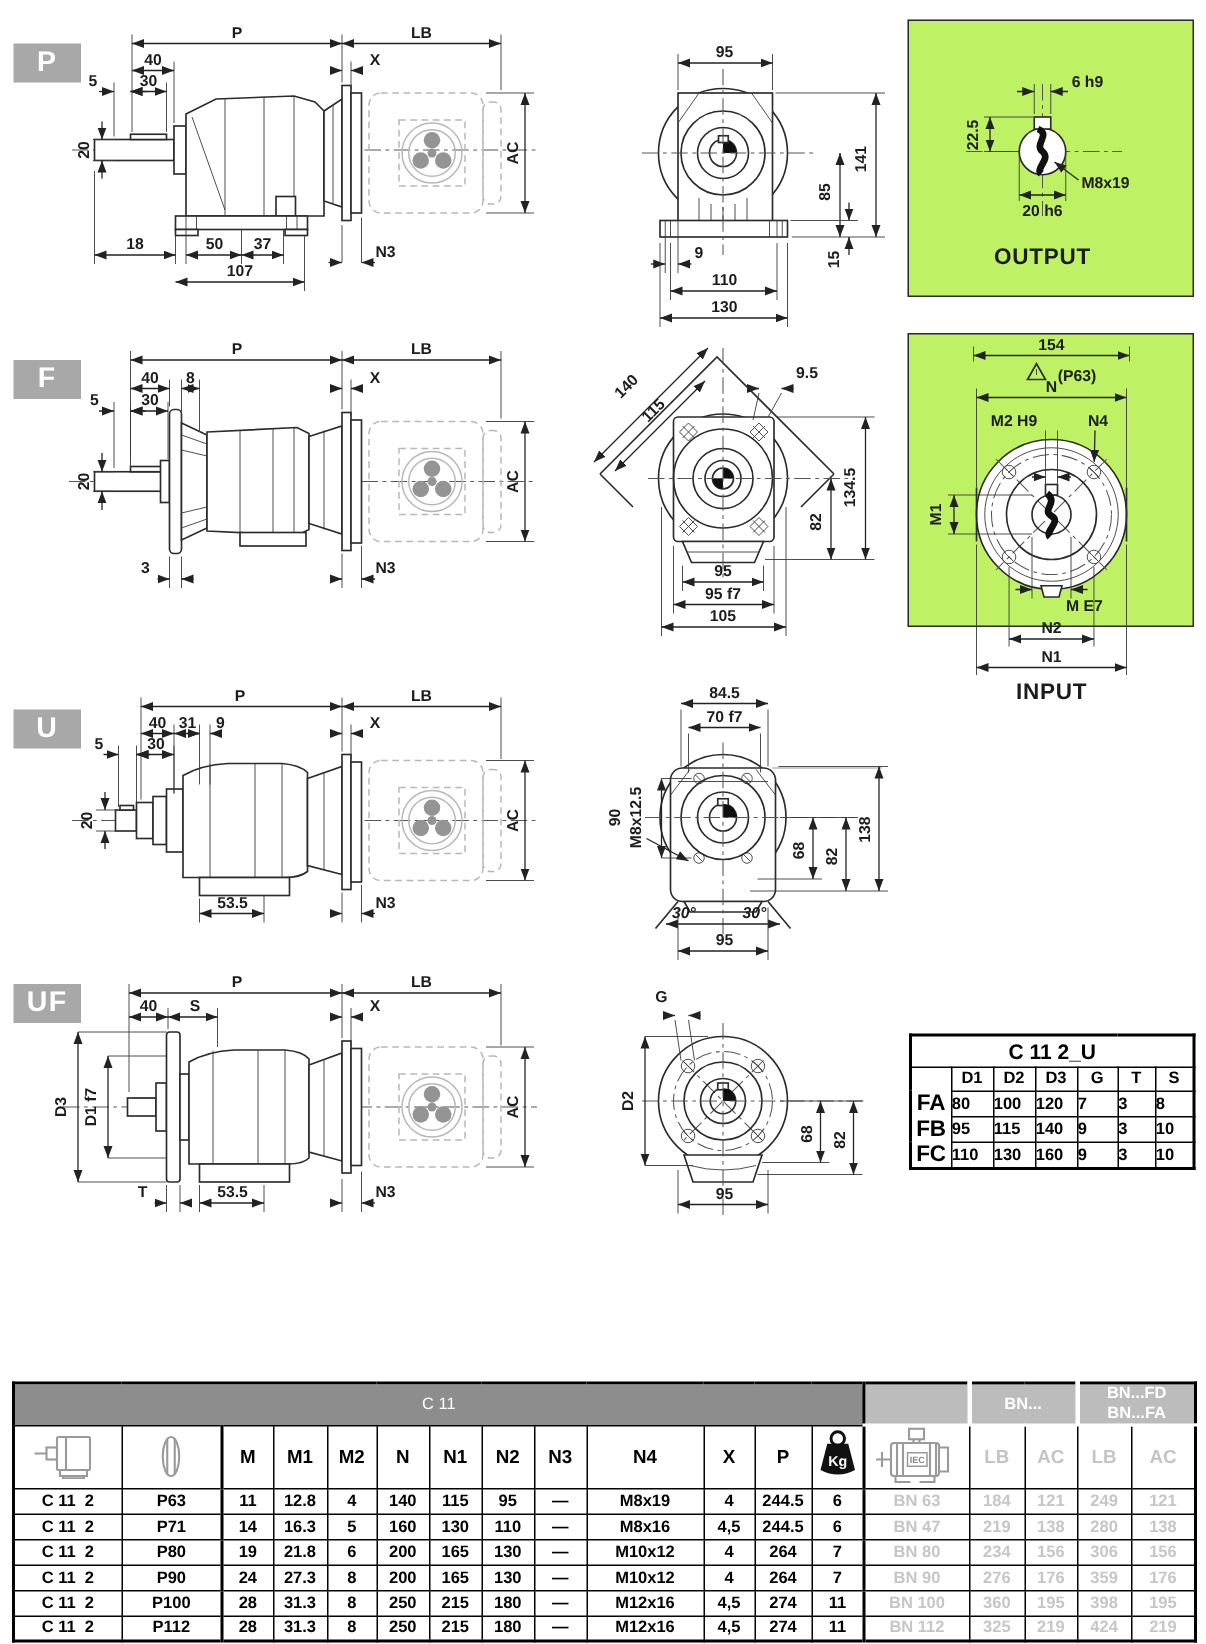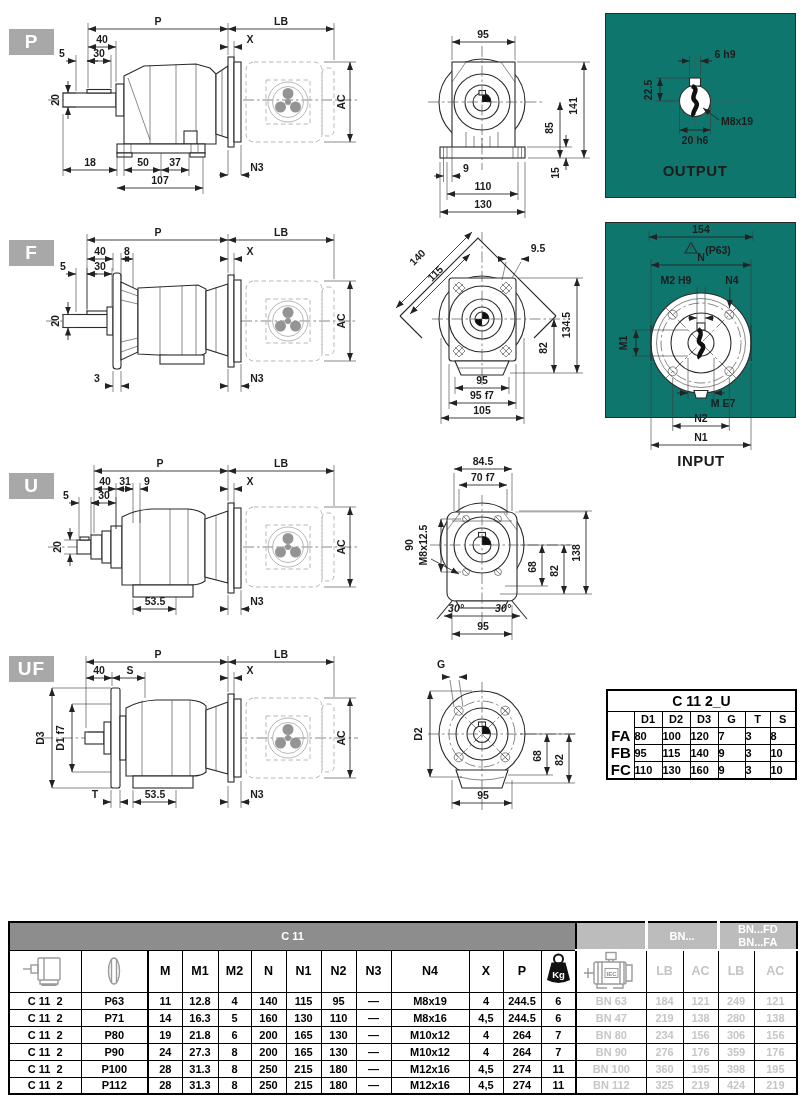--- a/index.html
+++ b/index.html
@@ -14,32 +14,32 @@
   .ln{stroke:#2b2b2b;stroke-width:1.1;fill:none}
   .fw{stroke:#2b2b2b;stroke-width:1.1;fill:#fff}
   .thin{stroke:#3a3a3a;stroke-width:.6;fill:none}
   .dim{stroke:#222;stroke-width:.85;fill:none}
   .cl{stroke:#555;stroke-width:.7;fill:none;stroke-dasharray:11 3 2.5 3}
   .ghost{stroke:#b8b8b8;stroke-width:1;fill:none;stroke-dasharray:4.5 3}
   .ghostln{stroke:#b8b8b8;stroke-width:1;fill:none}
   .gfill{fill:#949494}
   .bk{fill:#101010;stroke:none}
   .sstroke{stroke:#101010;stroke-width:4.5;fill:none}
-  .dimbox{position:absolute;border:1.6px solid #2a2a2a;background:#0f766e}
+  .dimbox{position:absolute;border:1.6px solid #2a2a2a;background:#bef264}
   
   .uftab{position:absolute;left:606px;top:689px;border-collapse:collapse;table-layout:fixed;background:#fff;border:2px solid #000}
   .uftab th,.uftab td{border:1.2px solid #000;font-size:11px;font-weight:bold;height:16px;padding:0}
   .uftab .title{font-size:14px;height:21px}
   .uftab .rl{border:0;font-size:15px}
   
   .mt{position:absolute;left:8px;top:921px;width:788px;border-collapse:collapse;table-layout:fixed;background:#fff;border:2px solid #000}
   .mt th,.mt td{border:1px solid #000;padding:0;text-align:center;font-size:11px;height:17px;overflow:hidden}
   .mt td{font-weight:bold}
   .bandrow th{height:28px;border:none;border-bottom:1px solid #000}
-  .band-dark{background:#8d8d8d;color:#fff;font-size:15px;font-weight:bold}
+  .band-dark{background:#8d8d8d;color:#fff;font-size:15px;font-weight:normal}
   .band-gray{background:#bcbcbc;color:#fff;font-weight:bold;font-size:11px;border-bottom:2px solid #fff !important}
   .band-gray .b2{display:block;line-height:1.15}
   .sep{border-left:3px solid #fff !important}
   .bl{border-left:2.5px solid #000 !important}
   .hrow th{height:42px;font-size:12.5px;vertical-align:middle}
   .icon-cell svg{vertical-align:middle}
   .model{text-align:left;padding-left:4px;white-space:pre}
   .bn{color:#c6c6c6}
   .bnname{text-align:left;padding-left:4px}
   .bnh{color:#c4c4c4;font-size:12.5px}

